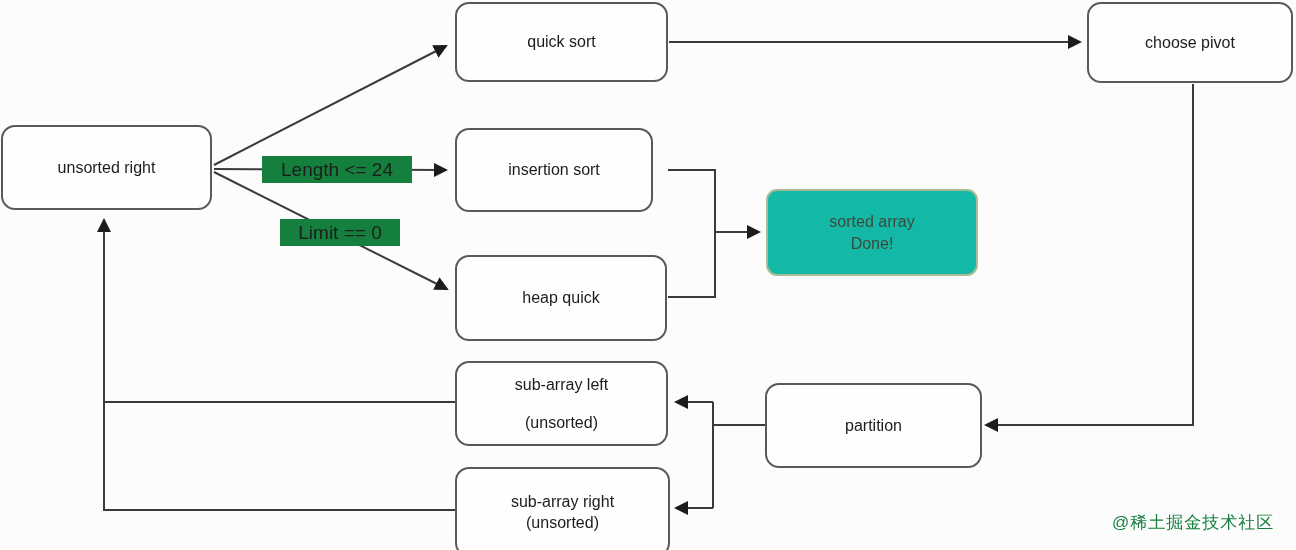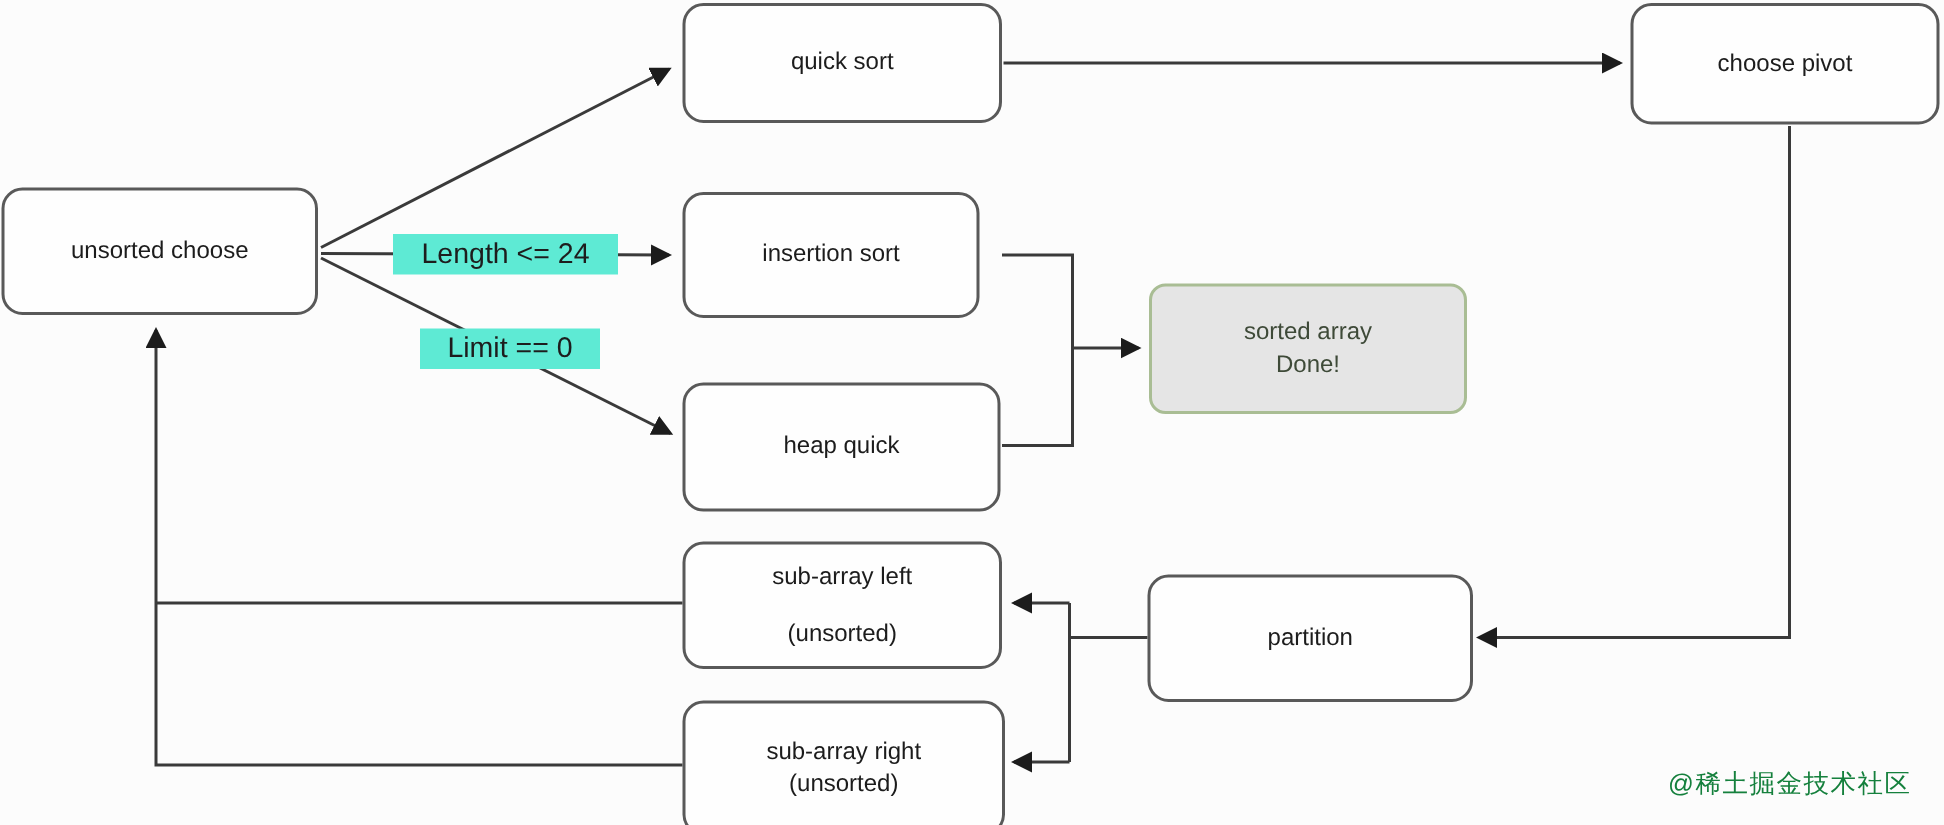--- a/index.html
+++ b/index.html
@@ -30,37 +30,37 @@
     color: #1c1c1c;
     font-size: 16px;
     line-height: 1.32;
     display: flex;
     flex-direction: column;
     align-items: center;
     justify-content: center;
     text-align: center;
   }
   .node.success {
-    background: #e5e5e5;
+    background: #14b8a6;
     border-color: #a9bd94;
     color: #3e4a38;
     border-radius: 11px;
   }
   #n-unsorted  { left: 1px;    top: 125px; width: 211px; height: 85px; }
   #n-quick     { left: 455px;  top: 2px;   width: 213px; height: 80px; }
   #n-choose    { left: 1087px; top: 2px;   width: 206px; height: 81px; }
   #n-insertion { left: 455px;  top: 128px; width: 198px; height: 84px; }
   #n-heap      { left: 455px;  top: 255px; width: 212px; height: 86px; }
   #n-sorted    { left: 766px;  top: 189px; width: 212px; height: 87px; }
   #n-subleft   { left: 455px;  top: 361px; width: 213px; height: 85px; gap: 16px; }
   #n-partition { left: 765px;  top: 383px; width: 217px; height: 85px; }
   #n-subright  { left: 455px;  top: 467px; width: 215px; height: 90px; }
   .edge-label {
     position: absolute;
-    background: #5eead4;
+    background: #15803d;
     color: #1d1d1d;
     font-size: 19px;
     text-align: center;
     padding: 0 2px;
   }
   #lbl-length { left: 262px; top: 156px; width: 146px; height: 27px; line-height: 27px; }
   #lbl-limit  { left: 280px; top: 219px; width: 116px; height: 27px; line-height: 27px; }
   .watermark {
     position: absolute;
     left: 1112px;
@@ -102,21 +102,21 @@
     <path d="M713,402 L676,402" marker-end="url(#arrow)"></path>
 
     <path d="M713,508 L676,508" marker-end="url(#arrow)"></path>
 
     <path d="M455,402 L104,402"></path>
 
     <path d="M455,510 L104,510 L104,220" marker-end="url(#arrow)"></path>
   </svg>
 
   <div class="node" id="n-unsorted">
-    <span>unsorted choose</span>
+    <span>unsorted right</span>
   </div>
 
   <div class="node" id="n-quick">
     <span>quick sort</span>
   </div>
 
   <div class="node" id="n-choose">
     <span>choose pivot</span>
   </div>
 

